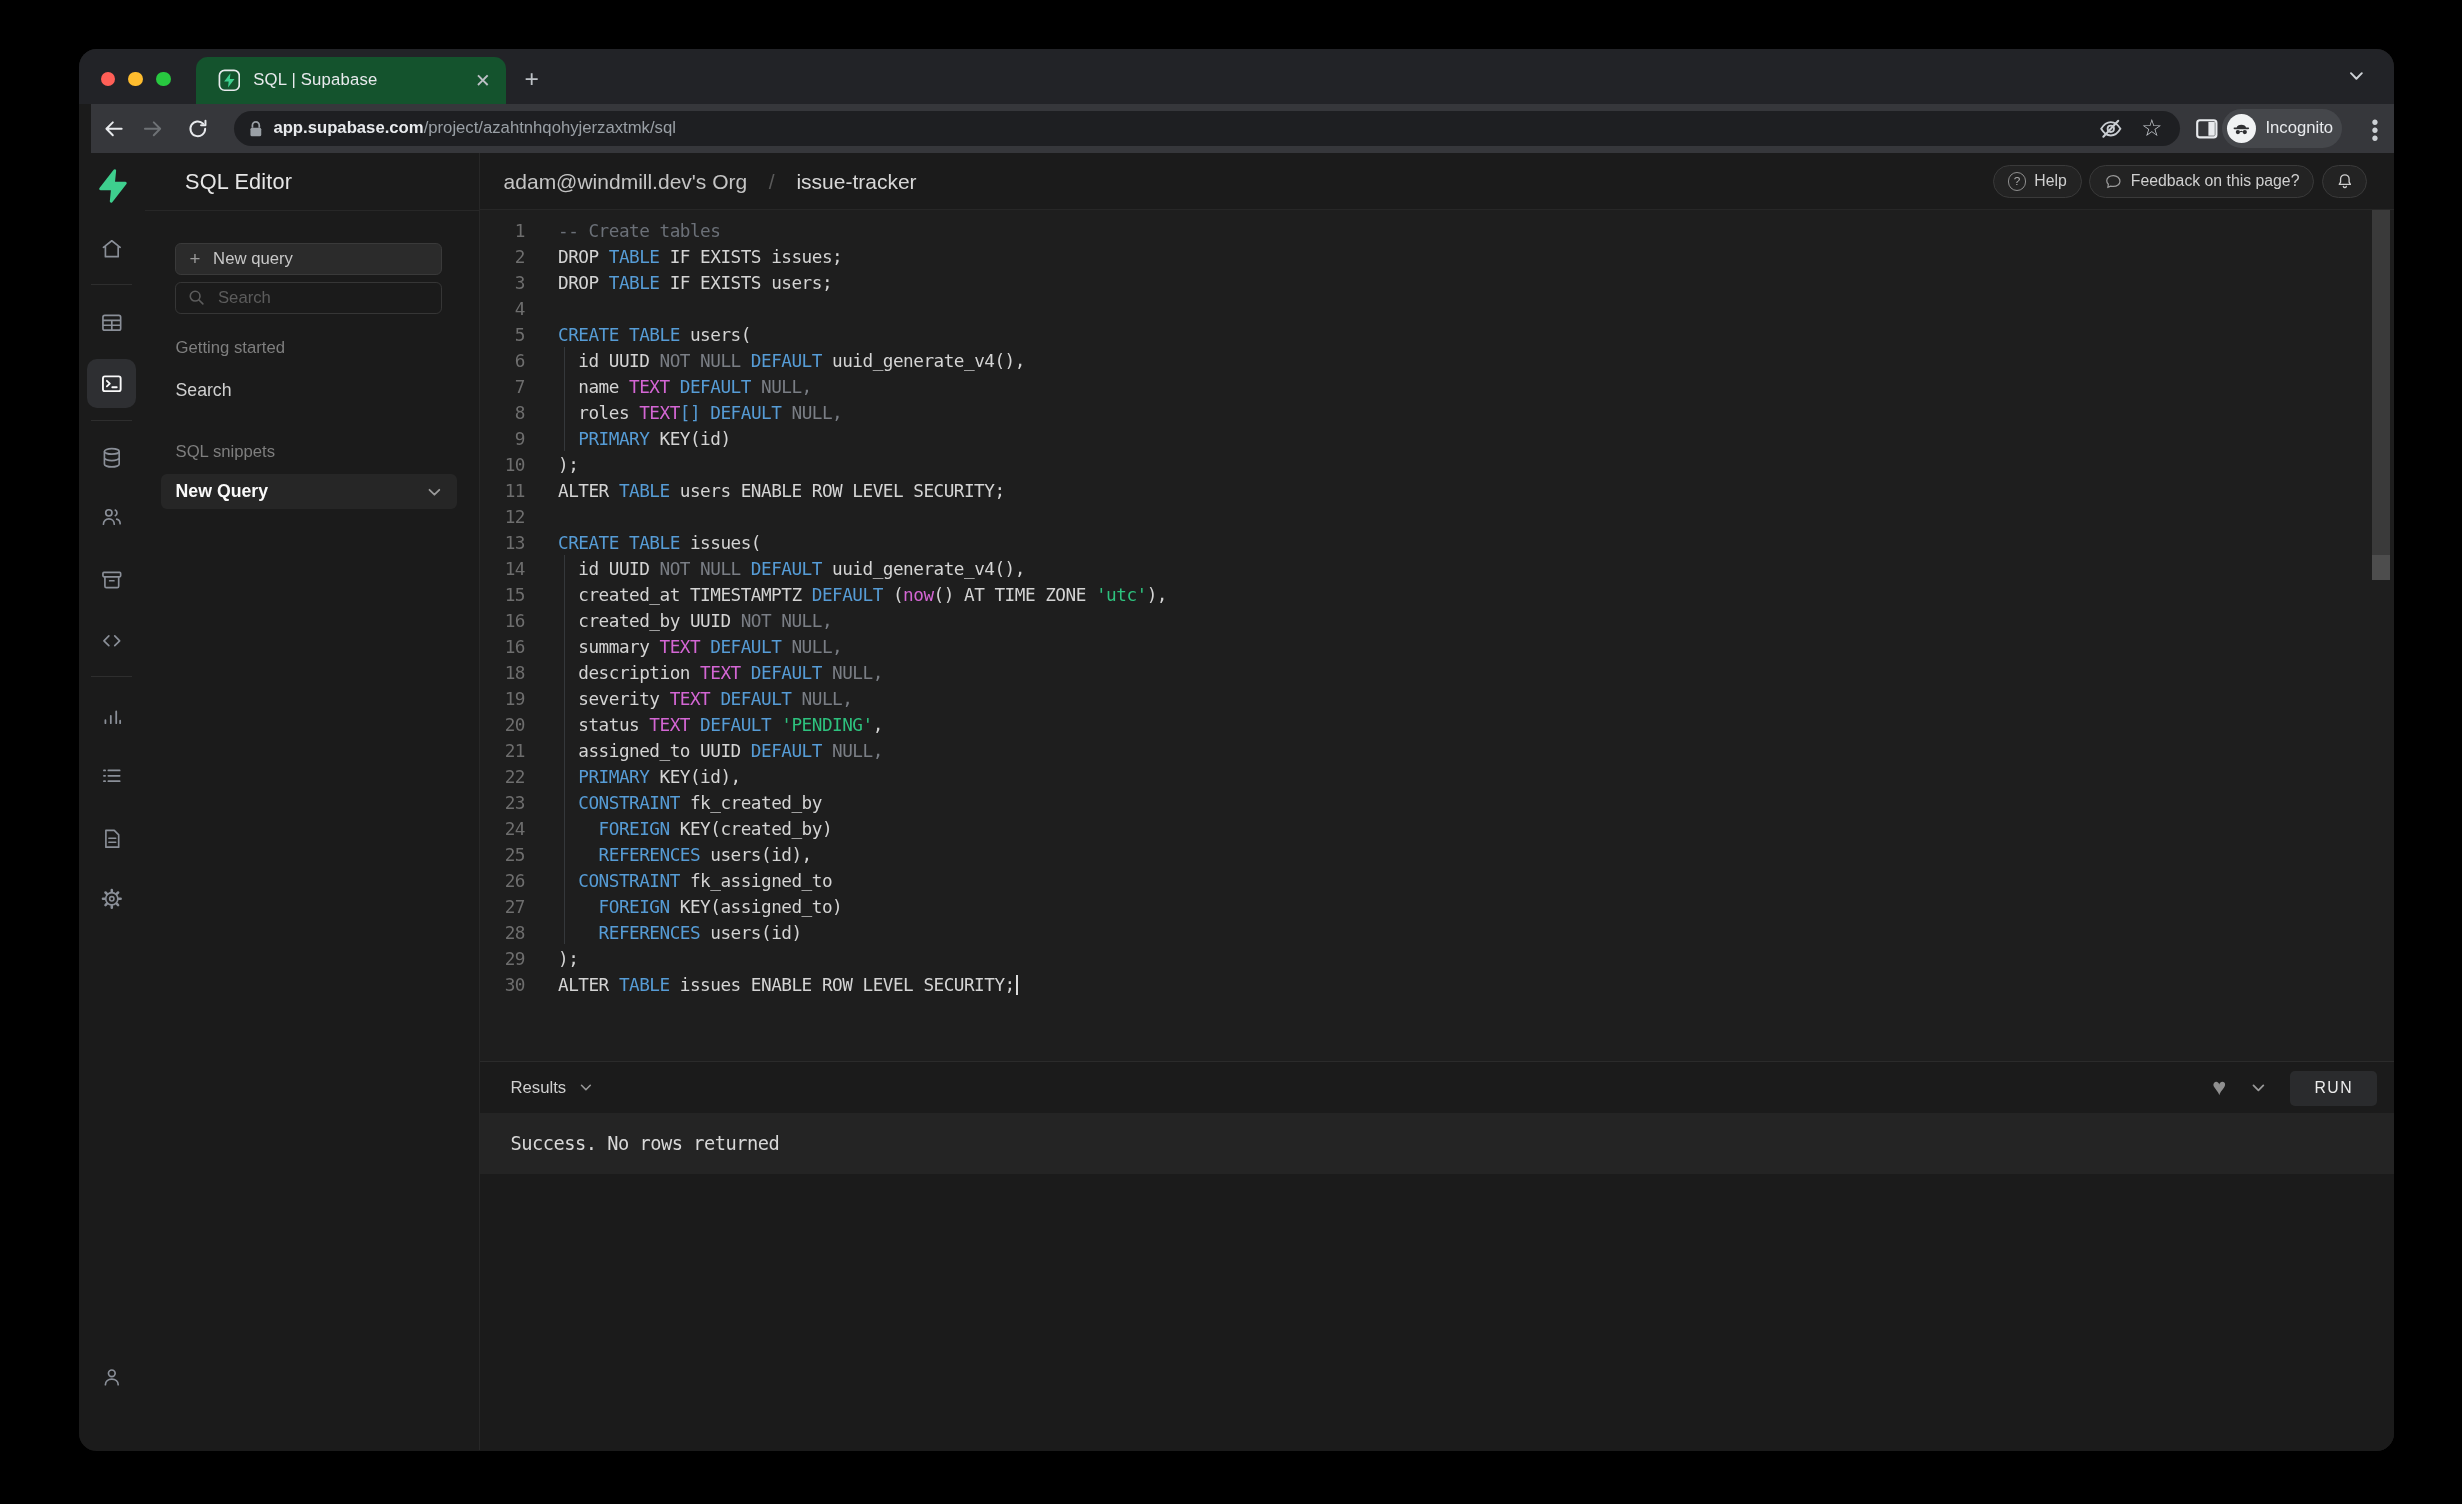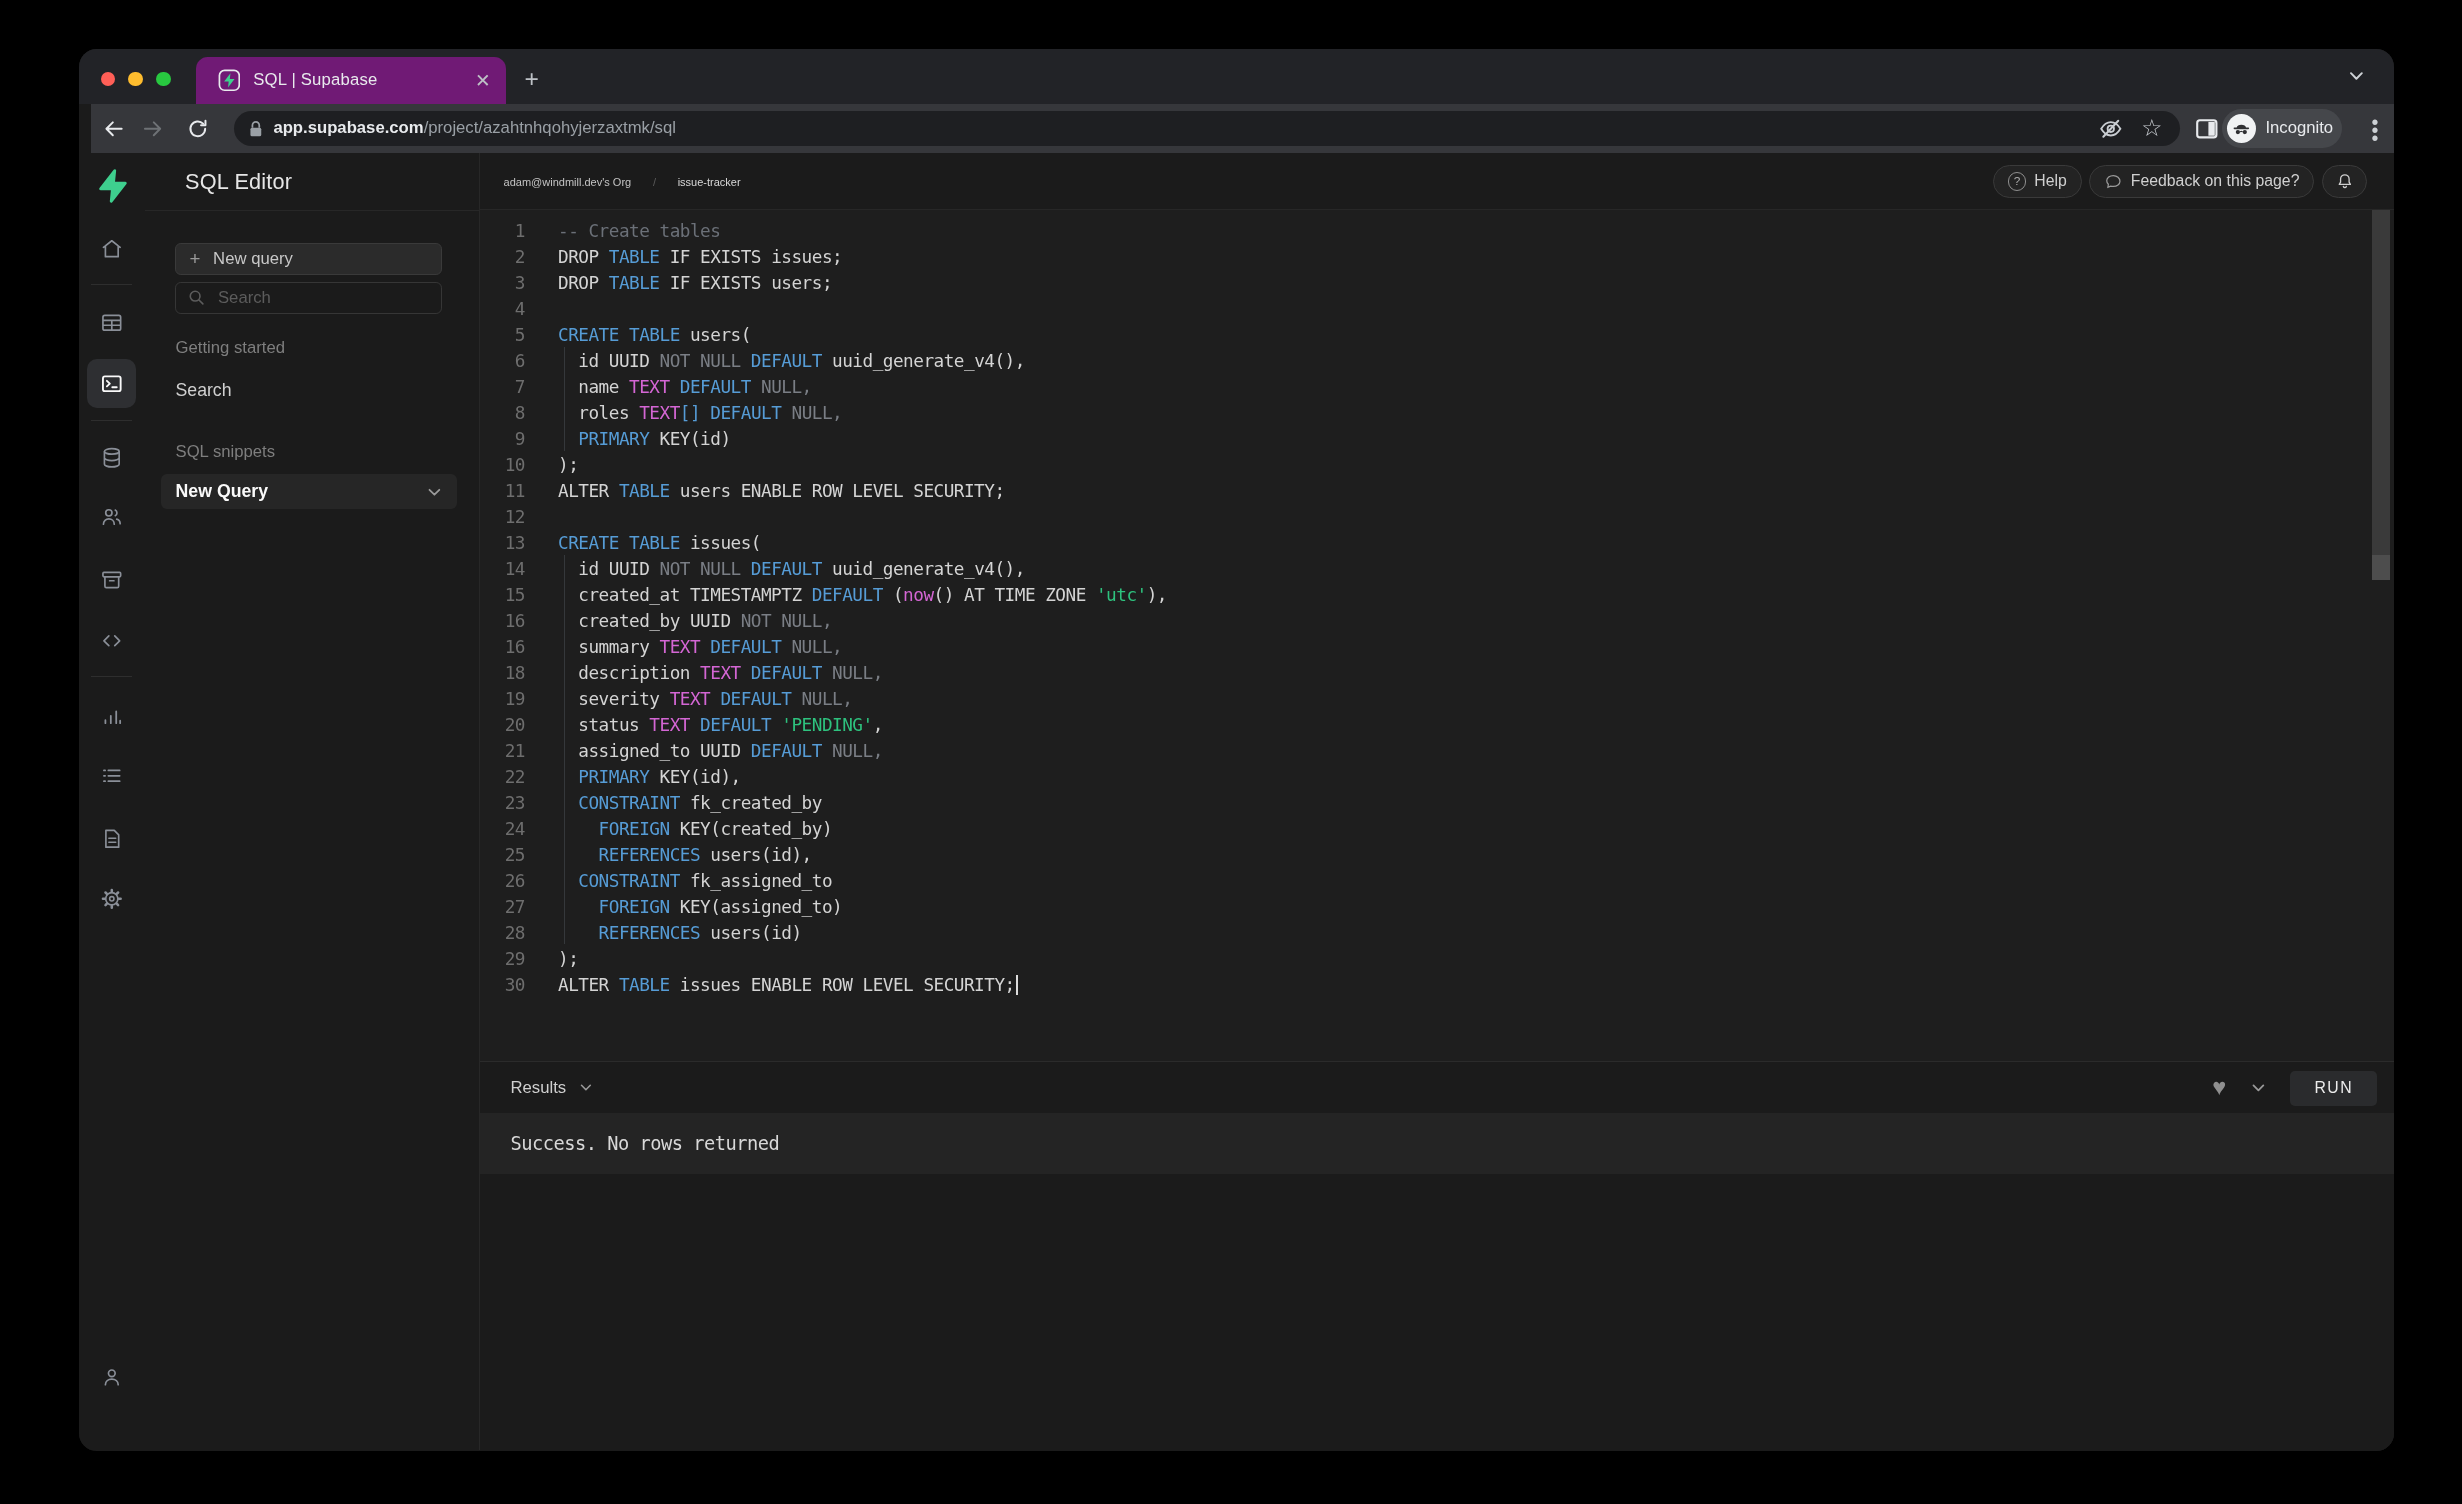--- a/index.html
+++ b/index.html
@@ -3,21 +3,21 @@
 <meta charset="utf-8">
 <style>
   html,body{margin:0;padding:0;background:#000;}
   body{width:2463px;height:1504px;position:relative;font-family:"Liberation Sans",sans-serif;
        -webkit-font-smoothing:antialiased;overflow:hidden;}
   .window{position:absolute;left:79px;top:49px;width:2315px;height:1402px;border-radius:17.7px;
           overflow:hidden;background:#1b1b1b;}
   
   .tabstrip{position:absolute;left:0;top:0;width:2315px;height:55px;background:#222327;}
   .light{position:absolute;top:22.7px;width:14.8px;height:14.8px;border-radius:50%;}
-  .tab{position:absolute;left:117px;top:7.9px;width:310px;height:47px;background:#701a75;
+  .tab{position:absolute;left:117px;top:7.9px;width:310px;height:47px;background:#14532d;
        border-radius:11.8px 11.8px 0 0;display:flex;align-items:center;}
   .favicon{width:22.7px;height:22.7px;margin-left:21.7px;flex:0 0 auto;}
   .tab-title{margin-left:12.8px;font-size:16.7px;color:#e8eaed;letter-spacing:0.2px;}
   .tab-close{position:absolute;left:276px;top:12.8px;width:21.7px;height:21.7px;color:#bdc1c6;
              font-size:18.7px;line-height:21.7px;text-align:center;}
   .newtab-btn{position:absolute;left:440px;top:17.7px;width:25.6px;height:25.6px;color:#bdc1c6;
               font-size:24.6px;line-height:23.6px;text-align:center;font-weight:300;}
   .strip-chev{position:absolute;left:2270px;top:21.7px;color:#cdd1d5;}
   .toolbar{position:absolute;left:12px;top:55px;width:2315px;height:49px;background:#36373b;
            display:flex;align-items:center;}
@@ -66,21 +66,21 @@
   .sec-label{position:absolute;left:30.5px;font-size:16.7px;color:#7e7e7e;}
   .sec-item{position:absolute;left:30.5px;font-size:17.7px;color:#d0d0d0;}
   .snippet-row{position:absolute;left:15.8px;top:321px;width:296px;height:35px;border-radius:5.9px;
                background:#262626;display:flex;align-items:center;}
   .snippet-row .lbl{margin-left:14.8px;font-size:17.7px;font-weight:700;color:#fafafa;}
   .snippet-row .chev{position:absolute;right:15.8px;top:13.8px;color:#9a9a9a;}
   .main{position:absolute;left:401px;top:104px;width:1914px;height:1297px;background:#1b1b1b;}
   .main-head{position:absolute;left:0;top:0;width:100%;height:57px;border-bottom:1px solid #272727;
              box-sizing:border-box;}
   .crumbs{position:absolute;left:23.6px;top:0;height:57px;display:flex;align-items:center;gap:21.7px;
-          font-size:11px;}
+          font-size:21px;}
   .crumb-org{color:#c4c4c4;}
   .crumb-sep{color:#5a5a5a;}
   .crumb-proj{color:#d8d8d8;}
   .head-right{position:absolute;right:26.6px;top:11.8px;height:33px;display:flex;gap:7.9px;}
   .pillbtn{height:33px;border-radius:16.7px;border:1px solid #3a3a3a;background:#232323;
            box-sizing:border-box;display:flex;align-items:center;padding:0 13.8px;gap:7.9px;
            color:#d0d0d0;font-size:15.8px;white-space:nowrap;}
   .qmark{width:18.7px;height:18.7px;border-radius:50%;border:1.5px solid #8f8f8f;box-sizing:border-box;
          color:#aaa;font-size:11.8px;display:flex;align-items:center;justify-content:center;}
   

